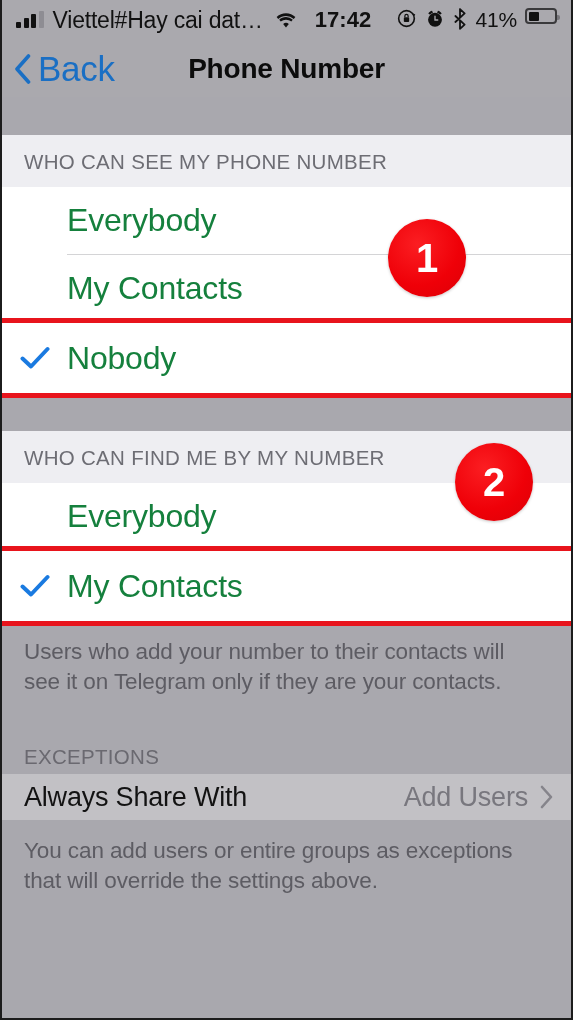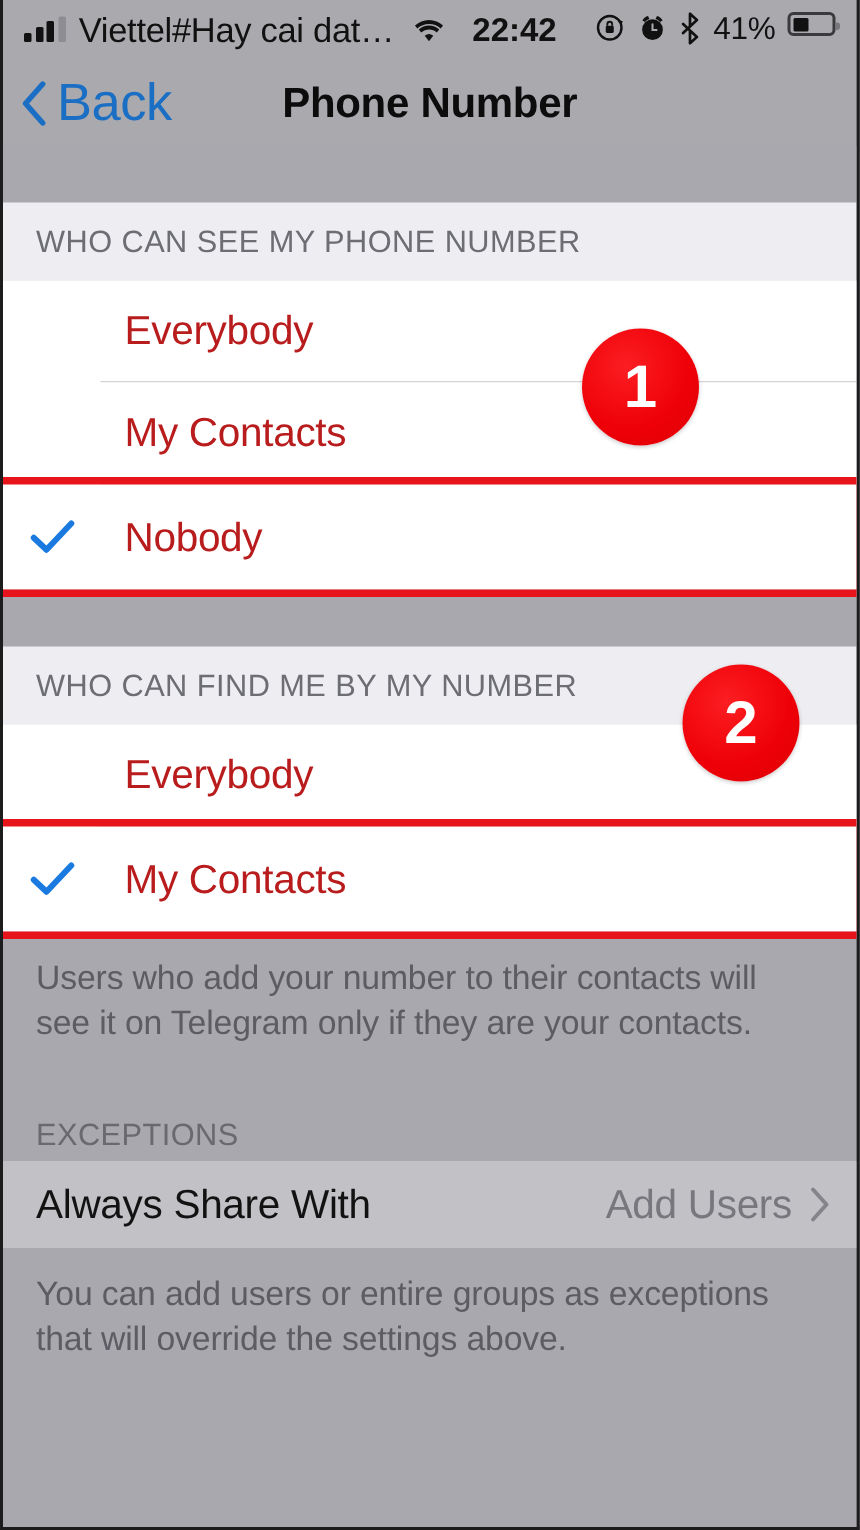--- a/index.html
+++ b/index.html
@@ -159,24 +159,23 @@
   }
   .row .check {
     width: 65px;
     flex: 0 0 65px;
     display: flex;
     justify-content: center;
     align-items: center;
   }
   .row .check svg { display: block; }
   .row .label {
-    font-size: 27px;
-    color: #b91c1c;
-    letter-spacing: -0.2px;
-    margin-left: 16px;
+    font-size: 32px;
+    color: #15803d;
+    letter-spacing: -0.2px;
   }
   .row-divider {
     height: 1px;
     background: #d4d4d6;
     margin-left: 65px;
   }
 
   
   .row.boxed {
     outline: 5px solid #e8141c;
@@ -198,21 +197,21 @@
     color: #6a6970;
     font-size: 20.5px;
     letter-spacing: 0.3px;
     padding: 0 0 0 22px;
     height: 34px;
     display: flex;
     align-items: center;
   }
 
   .always-row {
-    height: 58px;
+    height: 46px;
     background: #c2c1c5;
     display: flex;
     align-items: center;
     padding: 0 18px 0 22px;
     cursor: pointer;
   }
   .always-row .a-label {
     font-size: 27px;
     color: #121212;
     letter-spacing: -0.2px;
@@ -262,21 +261,21 @@
           <i></i>
           <i></i>
           <i></i>
       </span>
       <span class="carrier">Viettel#Hay cai dat…</span>
       <svg class="wifi-icon" viewBox="0 0 24 18">
         <path d="M12 16.6l3.1-3.9a4.9 4.9 0 0 0-6.2 0z" fill="#111"></path>
         <path d="M12 8.1c2.2 0 4.2.8 5.7 2.1l1.7-2.1A11.3 11.3 0 0 0 12 5.2c-2.8 0-5.4 1-7.4 2.9l1.7 2.1A8.5 8.5 0 0 1 12 8.1z" fill="#111"></path>
         <path d="M12 1.2c3.9 0 7.5 1.5 10.2 4l-1.7 2.1A13 13 0 0 0 12 4.1C8.8 4.1 5.9 5.3 3.5 7.3L1.8 5.2A15.9 15.9 0 0 1 12 1.2z" fill="#111"></path>
       </svg>
-      <span class="clock-time">22:42</span>
+      <span class="clock-time">17:42</span>
     </div>
 
     <div class="status-right">
       <svg class="rot-icon" width="21" height="21" viewBox="0 0 22 22">
         <circle cx="11" cy="11" r="8.2" fill="none" stroke="#111" stroke-width="1.7"></circle>
         <rect x="8.2" y="9.6" width="5.6" height="5" rx="0.9" fill="#111"></rect>
         <path d="M9.3 9.6V8.5a1.7 1.7 0 0 1 3.4 0v1.1" fill="none" stroke="#111" stroke-width="1.3"></path>
         <path d="M17.6 5.6l2.6 1.1-1.4 2.3z" fill="#111"></path>
       </svg>
       <svg class="alarm-icon" width="20" height="21" viewBox="0 0 22 22">

